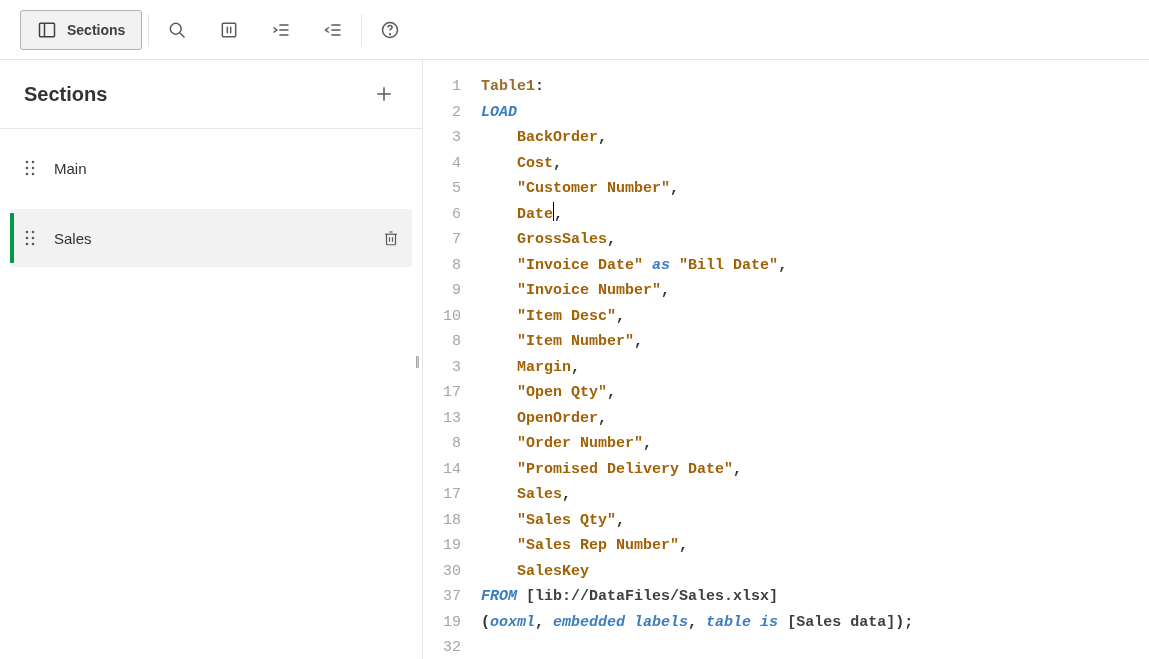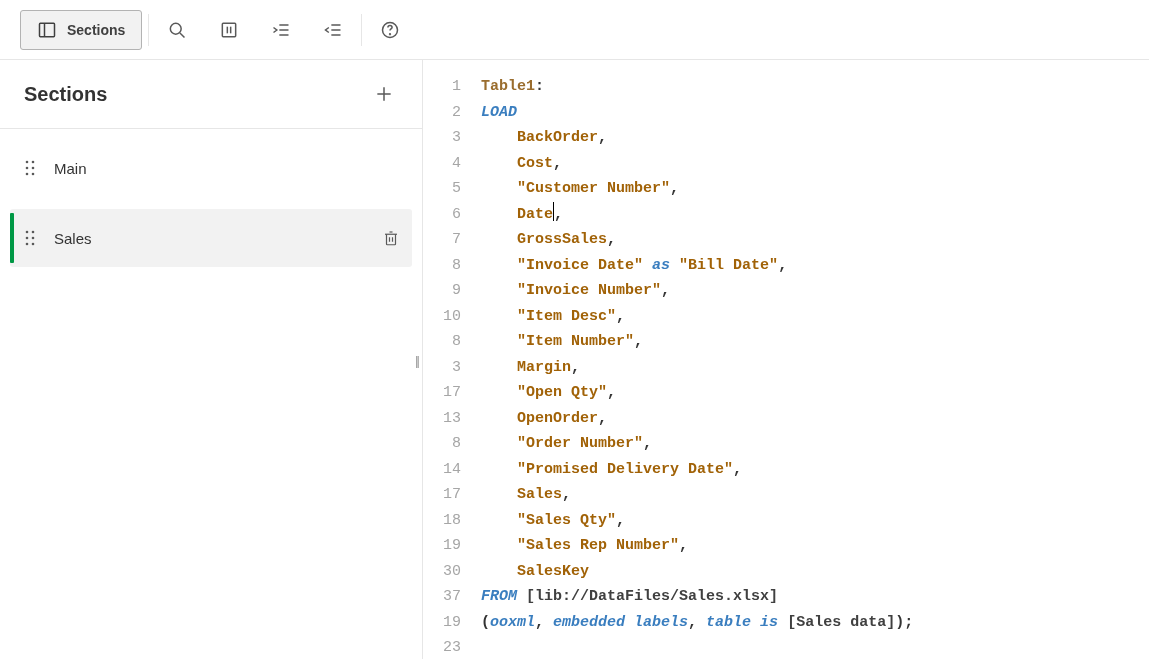--- a/index.html
+++ b/index.html
@@ -170,17 +170,17 @@
         <div>17</div>
         <div>13</div>
         <div>8</div>
         <div>14</div>
         <div>17</div>
         <div>18</div>
         <div>19</div>
         <div>30</div>
         <div>37</div>
         <div>19</div>
-        <div>23</div>
+        <div>32</div>
       </div>
     <div class="code" id="code"><div><span class="tok-table">Table1</span><span class="tok-punct">:</span></div><div><span class="tok-keyword">LOAD</span></div><div>    <span class="tok-field">BackOrder</span><span class="tok-punct">,</span></div><div>    <span class="tok-field">Cost</span><span class="tok-punct">,</span></div><div>    <span class="tok-field">"Customer Number"</span><span class="tok-punct">,</span></div><div>    <span class="tok-field">Date</span><span class="tok-cursor"></span><span class="tok-punct">,</span></div><div>    <span class="tok-field">GrossSales</span><span class="tok-punct">,</span></div><div>    <span class="tok-field">"Invoice Date"</span><span class="tok-punct"> </span><span class="tok-keyword">as</span><span class="tok-punct"> </span><span class="tok-field">"Bill Date"</span><span class="tok-punct">,</span></div><div>    <span class="tok-field">"Invoice Number"</span><span class="tok-punct">,</span></div><div>    <span class="tok-field">"Item Desc"</span><span class="tok-punct">,</span></div><div>    <span class="tok-field">"Item Number"</span><span class="tok-punct">,</span></div><div>    <span class="tok-field">Margin</span><span class="tok-punct">,</span></div><div>    <span class="tok-field">"Open Qty"</span><span class="tok-punct">,</span></div><div>    <span class="tok-field">OpenOrder</span><span class="tok-punct">,</span></div><div>    <span class="tok-field">"Order Number"</span><span class="tok-punct">,</span></div><div>    <span class="tok-field">"Promised Delivery Date"</span><span class="tok-punct">,</span></div><div>    <span class="tok-field">Sales</span><span class="tok-punct">,</span></div><div>    <span class="tok-field">"Sales Qty"</span><span class="tok-punct">,</span></div><div>    <span class="tok-field">"Sales Rep Number"</span><span class="tok-punct">,</span></div><div>    <span class="tok-field">SalesKey</span></div><div><span class="tok-keyword">FROM</span><span class="tok-punct"> </span><span class="tok-bracket">[lib://DataFiles/Sales.xlsx]</span></div><div><span class="tok-punct">(</span><span class="tok-keyword">ooxml</span><span class="tok-punct">, </span><span class="tok-keyword">embedded labels</span><span class="tok-punct">, </span><span class="tok-keyword">table is</span><span class="tok-punct"> </span><span class="tok-bracket">[Sales data]</span><span class="tok-punct">);</span></div><div>&nbsp;</div></div>
   </div>
 </div>
 
 </body></html>

